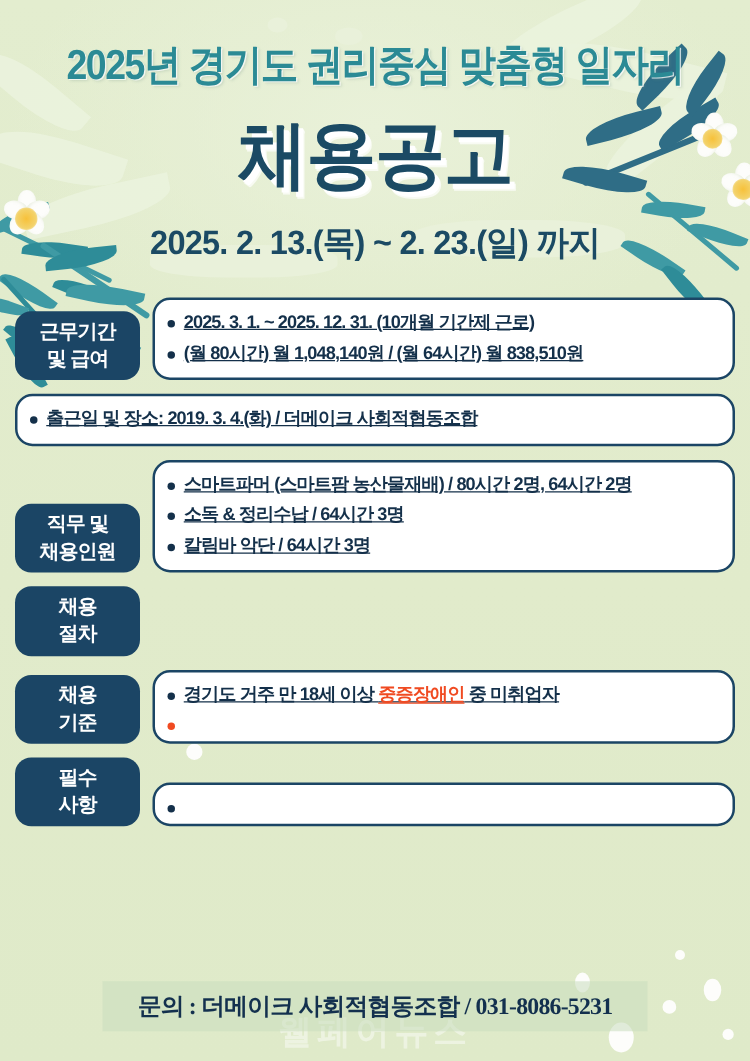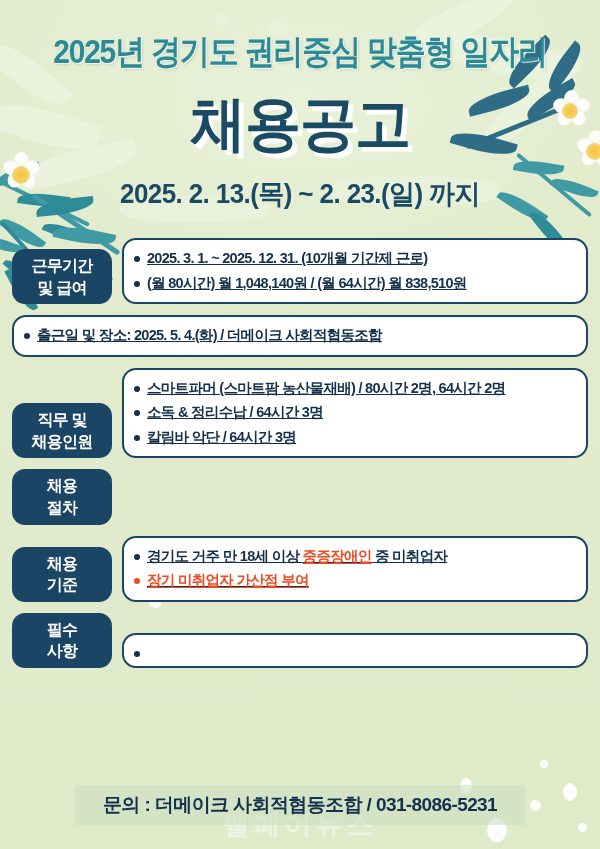--- a/index.html
+++ b/index.html
@@ -147,20 +147,21 @@
   }
   .footer-band{
     display:inline-block;
     background:rgba(200,221,190,.55);
     padding:7px 28px;
   }
   .footer-text{
     font-size:19px;font-weight:bold;
     color:#13304e;letter-spacing:-.6px;
     white-space:nowrap;
+    font-family:Liberation Serif, serif;
   }
   .watermark{
     position:absolute;left:0;right:0;bottom:6px;
     text-align:center;
     font-size:27px;font-weight:bold;
     color:rgba(255,255,255,.45);
     letter-spacing:4px;
     z-index:5;
     pointer-events:none;
   }
@@ -278,21 +279,21 @@
           <span class="bul"></span>
           <span>(월 80시간) 월 1,048,140원 / (월 64시간) 월 838,510원</span>
         </div>
       </div>
     </div>
 
     <div class="row">
       <div class="box">
         <div class="li">
           <span class="bul"></span>
-          <span>출근일 및 장소: 2025. 5. 4.(화) / 더메이크 사회적협동조합</span>
+          <span>출근일 및 장소: 2019. 3. 4.(화) / 더메이크 사회적협동조합</span>
         </div>
       </div>
     </div>
 
     <div class="row">
       <div class="chip">
         <span>직무 및</span>
         <span>채용인원</span>
       </div>
       <div class="box">
@@ -323,21 +324,20 @@
         <span>채용</span>
         <span>기준</span>
       </div>
       <div class="box">
         <div class="li">
           <span class="bul"></span>
           <span><span>경기도 거주 만 18세 이상 </span><span class="hl-red">중증장애인</span><span> 중 미취업자</span></span>
         </div>
         <div class="li red-bullet">
           <span class="bul"></span>
-          <span class="hl-red">장기 미취업자 가산점 부여</span>
         </div>
       </div>
     </div>
 
     <div class="row">
       <div class="chip">
         <span>필수</span>
         <span>사항</span>
       </div>
       <div class="box">

